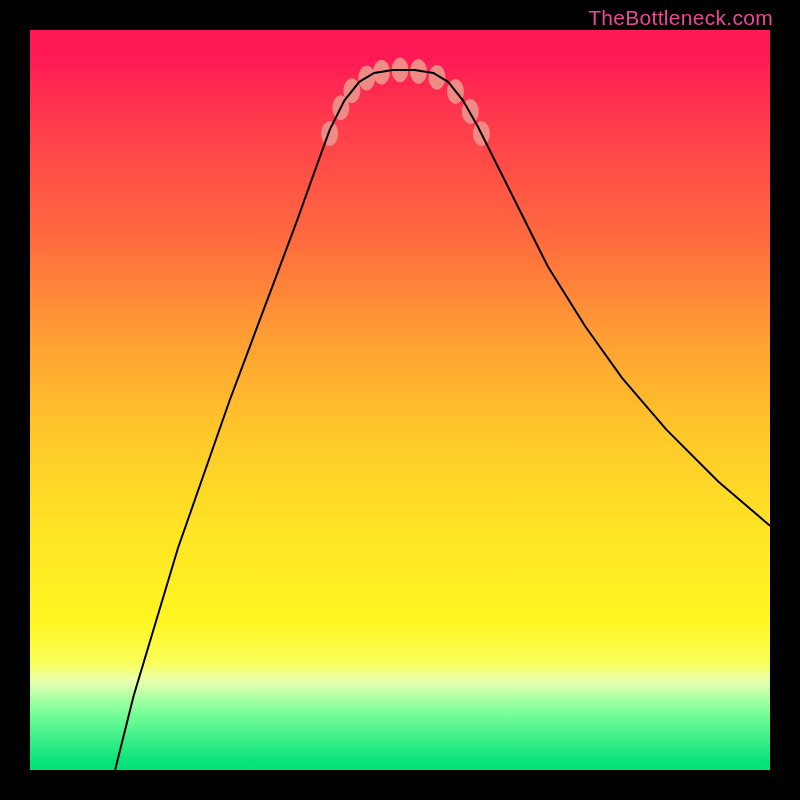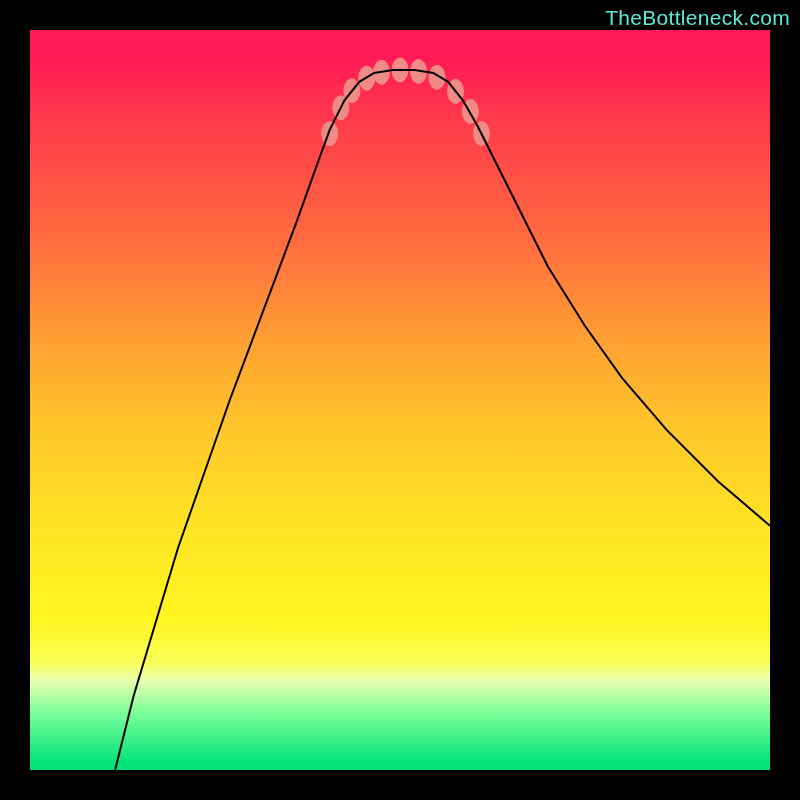--- a/index.html
+++ b/index.html
@@ -45,22 +45,22 @@
       #05e27a 100%
     );
   }
   .svg-layer {
     position: absolute;
     inset: 0;
   }
   .watermark {
     position: absolute;
     top: 6px;
-    right: 10px;
-    color: #5eead4;
+    right: 27px;
+    color: #ec4899;
     font-size: 21px;
     letter-spacing: 0.3px;
     font-weight: 500;
   }
 </style>
 </head>
 <body>
 
 <div class="outer">
 

